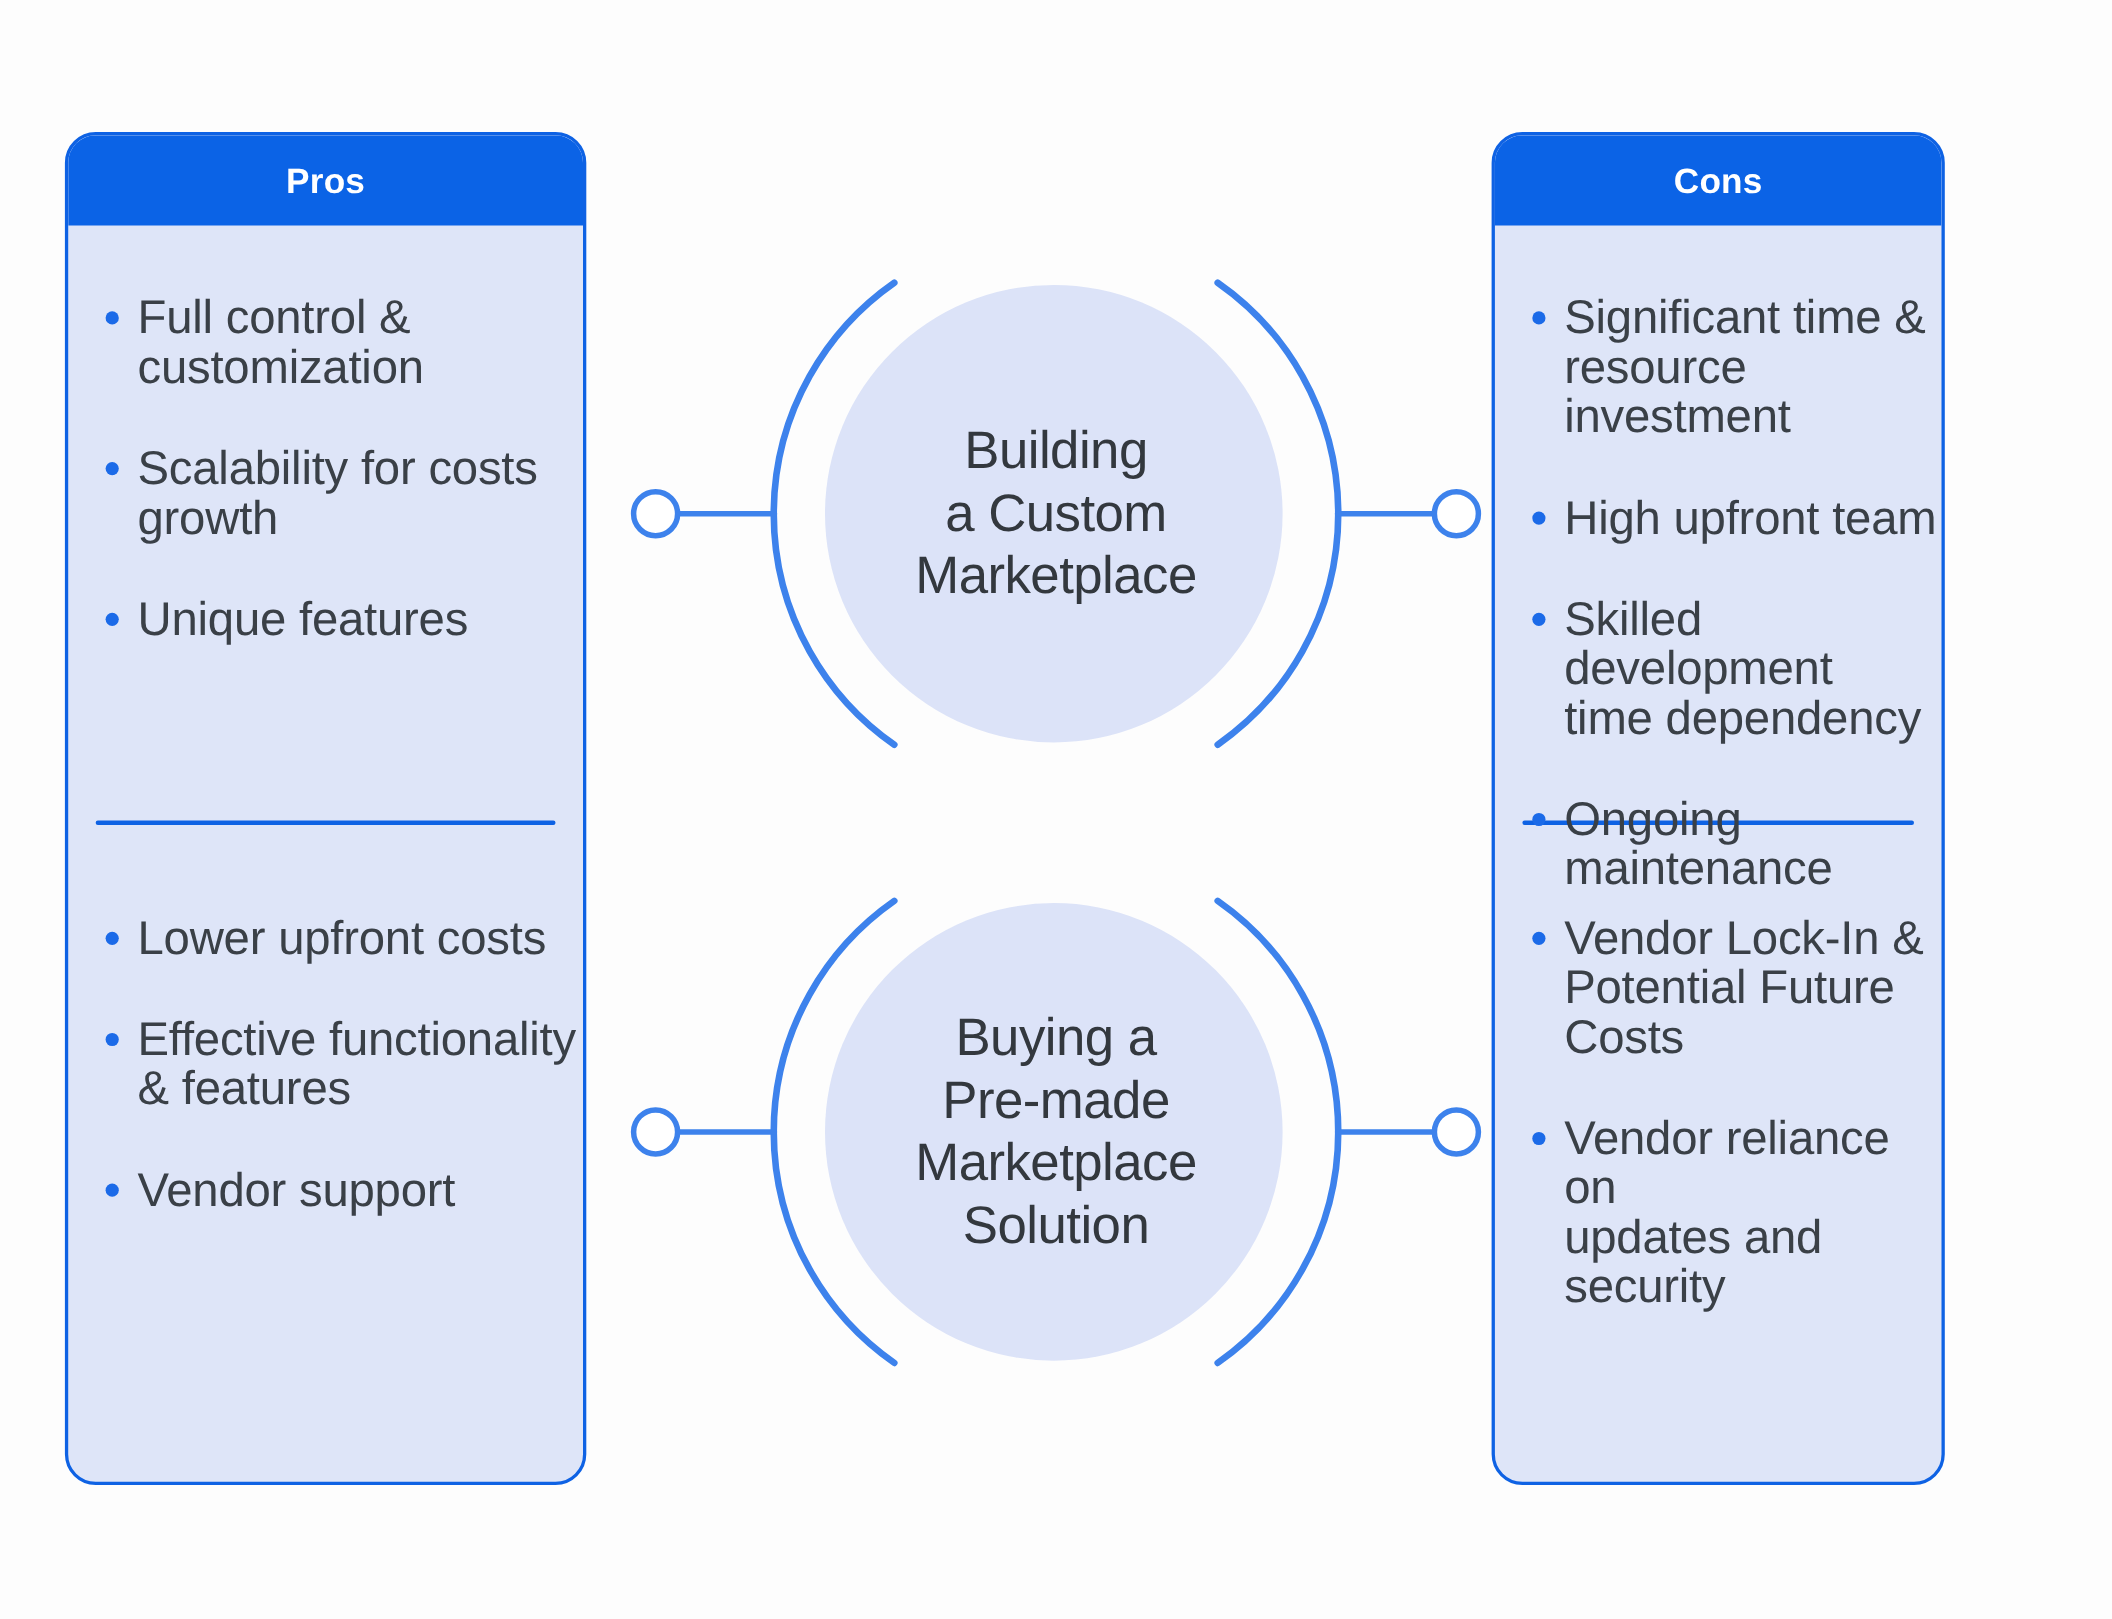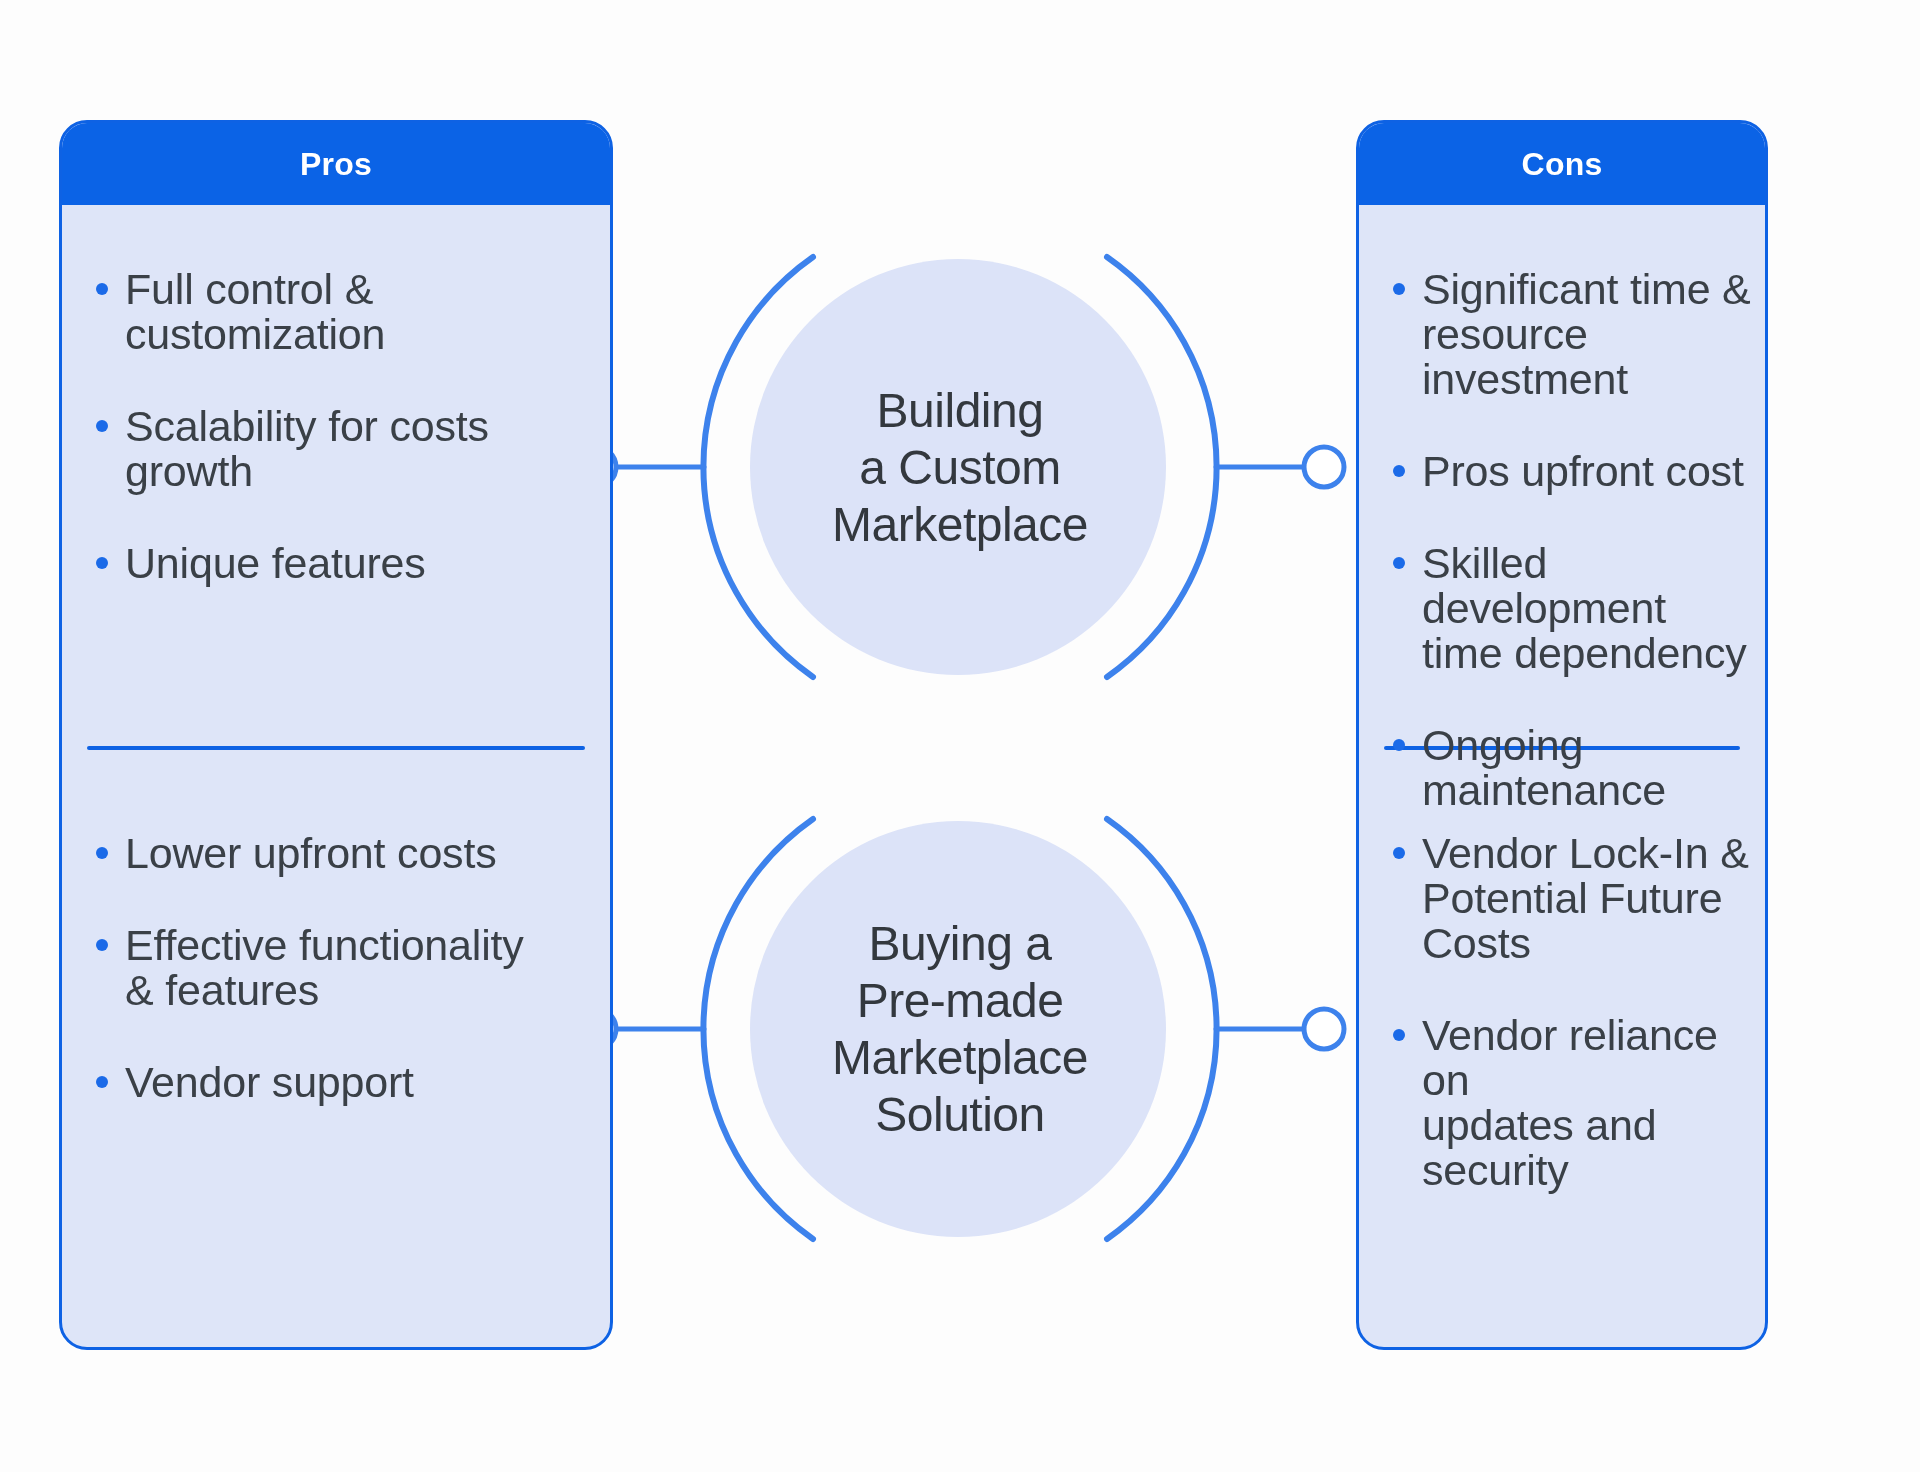--- a/index.html
+++ b/index.html
@@ -11,21 +11,21 @@
     --text_dark:#3a4047;
     --title_dark:#33383e;
     --bullet_blue:#1b6ae8;
     --header_text:#ffffff;
     --page_bg:#fdfdfd;
   }
   html,body{margin:0;padding:0;}
   body{font-family:"Liberation Sans","DejaVu Sans",sans-serif;background:var(--page_bg);}
   .canvas{position:relative;width:1920px;height:1472px;background:var(--page_bg);overflow:hidden;}
 
-  .panel{position:absolute;top:120px;width:554px;height:1230px;box-sizing:border-box;
+  .panel{position:absolute;top:120px;width:474px;height:1230px;box-sizing:border-box;
          background:var(--panel_body);border:3px solid var(--border_blue);
          border-radius:28px;overflow:hidden;}
   .panel.left{left:59px;}
   .panel.right{left:1356px;width:412px;}
 
   .panel-header{height:82px;background:var(--header_blue);display:flex;align-items:center;justify-content:center;}
   .panel-header span{color:var(--header_text);font-size:32px;font-weight:600;letter-spacing:.2px;}
 
   .section-top{height:541px;box-sizing:border-box;padding-top:62px;}
   .section-bottom{padding-top:81px;}
@@ -149,21 +149,21 @@
         <ul class="plist">
 
             <li>
               <span class="dot"></span>
               <span class="txt">Significant time &amp;
 resource investment</span>
             </li>
 
             <li>
               <span class="dot"></span>
-              <span class="txt">Pros upfront cost</span>
+              <span class="txt">High upfront team</span>
             </li>
 
             <li>
               <span class="dot"></span>
               <span class="txt">Skilled development
 time dependency</span>
             </li>
 
             <li>
               <span class="dot"></span>

